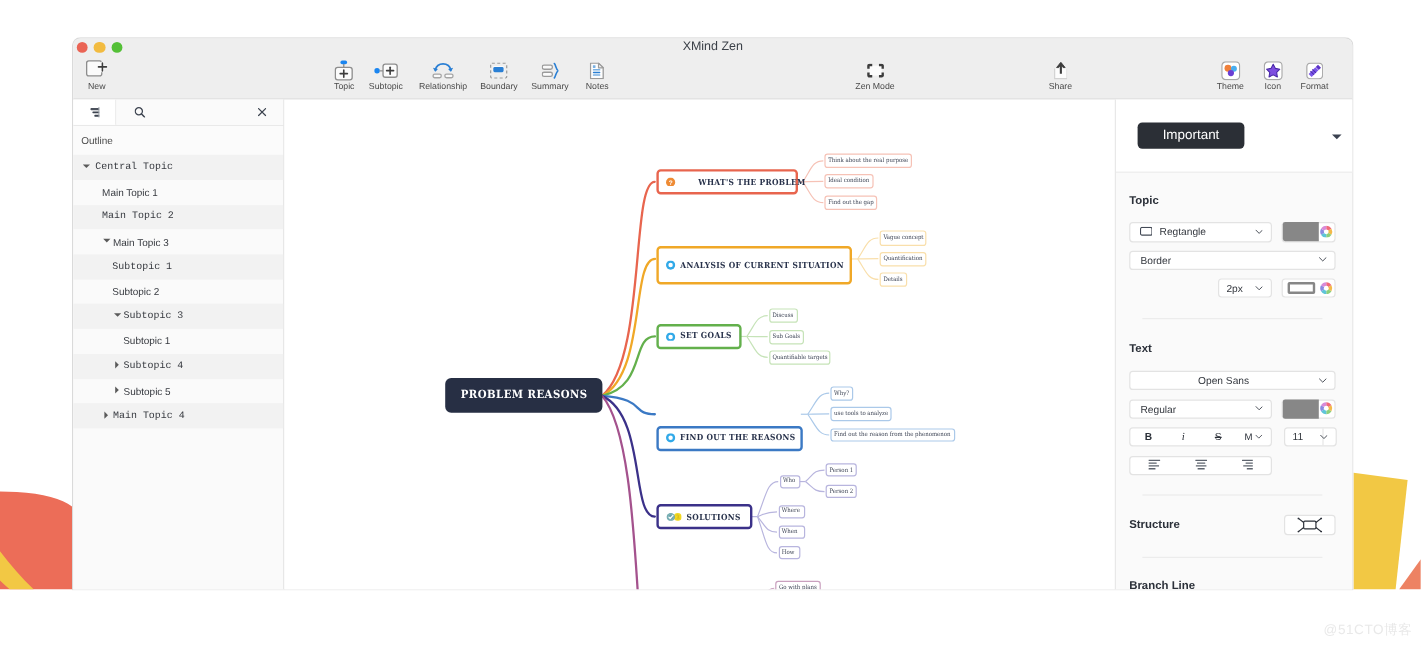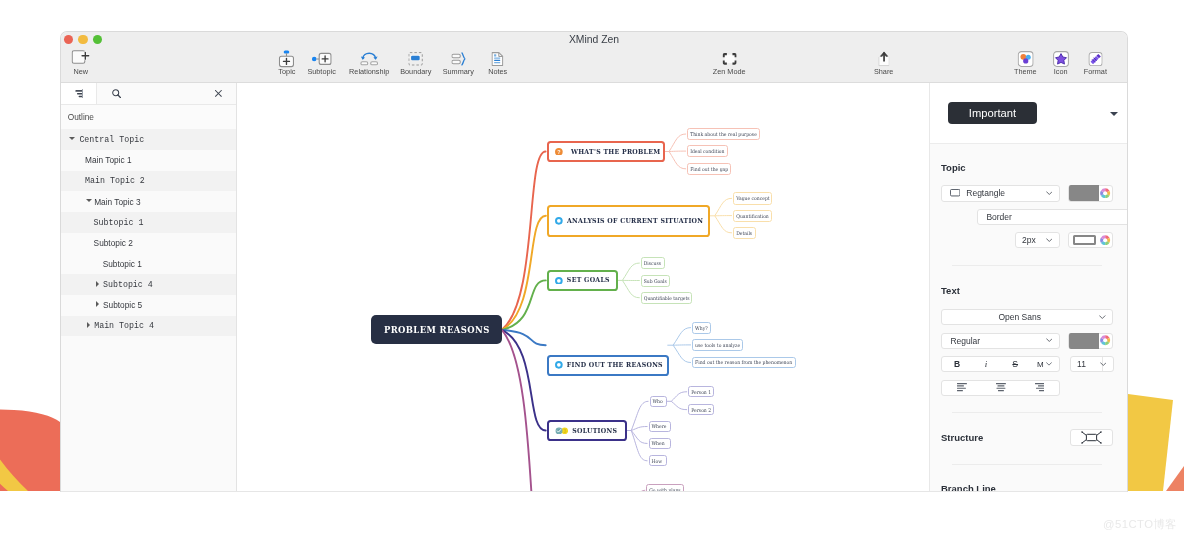--- a/index.html
+++ b/index.html
@@ -326,20 +326,24 @@
             </div>
             <div class="tree-row">
               <span class="caret down" style="left:24.599999999999994px;top:7.6px"></span>
               <span class="tree-lbl" style="left:33.2px">Main Topic 3</span>
             </div>
             <div class="tree-row alt">
               <span class="tree-lbl" style="left:32.599999999999994px">Subtopic 1</span>
             </div>
             <div class="tree-row">
               <span class="tree-lbl" style="left:32.599999999999994px">Subtopic 2</span>
+            </div>
+            <div class="tree-row alt">
+              <span class="caret down" style="left:33.5px;top:7.6px"></span>
+              <span class="tree-lbl" style="left:42px">Subtopic 3</span>
             </div>
             <div class="tree-row">
               <span class="tree-lbl" style="left:41.7px">Subtopic 1</span>
             </div>
             <div class="tree-row alt">
               <span class="caret right" style="left:34.8px;top:6.6px"></span>
               <span class="tree-lbl" style="left:42px">Subtopic 4</span>
             </div>
             <div class="tree-row">
               <span class="caret right" style="left:34.8px;top:6.6px"></span>
@@ -390,21 +394,21 @@
             <div id="central" style="left: 134.1px; top: 232.3px; width: 131.4px; height: 29.2px;">
               <span class="node-lbl">PROBLEM REASONS</span>
             </div>
             <div class="node node-main" style="left: 309.5px; top: 58px; width: 118px; height: 21px; border-color: rgb(232, 101, 78);">
               <span style="display:flex;margin-left:6.7px">
                 <svg width="7.7" height="7.7" viewBox="0 0 7.7 7.7">
                   <circle cx="3.85" cy="3.85" r="3.85" fill="#ee8b35"></circle>
                   <text x="3.9" y="5.9" text-anchor="middle" font-size="5.4" font-family="Liberation Sans, sans-serif" font-weight="bold" fill="#fff">?</text>
                 </svg>
               </span>
-              <span class="node-lbl" style="margin-left:8px">WHAT'S THE PROBLEM</span>
+              <span class="node-lbl" style="margin-left:19px">WHAT'S THE PROBLEM</span>
             </div>
             <div class="node node-sub" style="left: 450.4px; top: 44.9px; width: 72.3px; height: 12.2px; border-color: rgb(246, 194, 182);">
               <span class="node-lbl" style="margin-left:1.8px">Think about the real purpose</span>
             </div>
             <div class="node node-sub" style="left: 450.4px; top: 62px; width: 41.1px; height: 12.2px; border-color: rgb(246, 194, 182);">
               <span class="node-lbl" style="margin-left:1.8px">Ideal condition</span>
             </div>
             <div class="node node-sub" style="left: 450.4px; top: 79.8px; width: 44px; height: 12.1px; border-color: rgb(246, 194, 182);">
               <span class="node-lbl" style="margin-left:1.8px">Find out the gap</span>
             </div>
@@ -521,21 +525,21 @@
                   <path d="M5.2 5.2 L5.2 0.2 A5 5 0 0 1 9.53 2.7 Z" fill="#f16a7a"></path>
                   <path d="M5.2 5.2 L9.53 2.7 A5 5 0 0 1 9.53 7.7 Z" fill="#f3b94a"></path>
                   <path d="M5.2 5.2 L9.53 7.7 A5 5 0 0 1 5.2 10.2 Z" fill="#8ed07a"></path>
                   <path d="M5.2 5.2 L5.2 10.2 A5 5 0 0 1 0.87 7.7 Z" fill="#5ec5d8"></path>
                   <path d="M5.2 5.2 L0.87 7.7 A5 5 0 0 1 0.87 2.7 Z" fill="#8b8be0"></path>
                   <path d="M5.2 5.2 L0.87 2.7 A5 5 0 0 1 5.2 0.2 Z" fill="#d98ad8"></path>
                   <circle cx="5.2" cy="5.2" r="2.0" fill="#fff"></circle>
                 </svg>
               </div>
             </div>
-            <div class="sel" style="left:11.4px;top:125.6px;width:172px;height:16px;margin-left:36px;">
+            <div class="sel" style="left:11.4px;top:125.6px;width:172px;height:16px;">
               <span style="margin-left:8px">Border</span>
               <svg class="chev" viewBox="0 0 8 5">
                 <path d="M0.7 0.7 L4 4 L7.3 0.7" fill="none" stroke="#4a4f58" stroke-width="1" stroke-linecap="round"></path>
               </svg>
             </div>
             <div class="sel" style="left:85.3px;top:149px;width:44.6px;height:16.4px;">
               <span style="margin-left:5.7px">2px</span>
               <svg class="chev" viewBox="0 0 8 5">
                 <path d="M0.7 0.7 L4 4 L7.3 0.7" fill="none" stroke="#4a4f58" stroke-width="1" stroke-linecap="round"></path>
               </svg>

